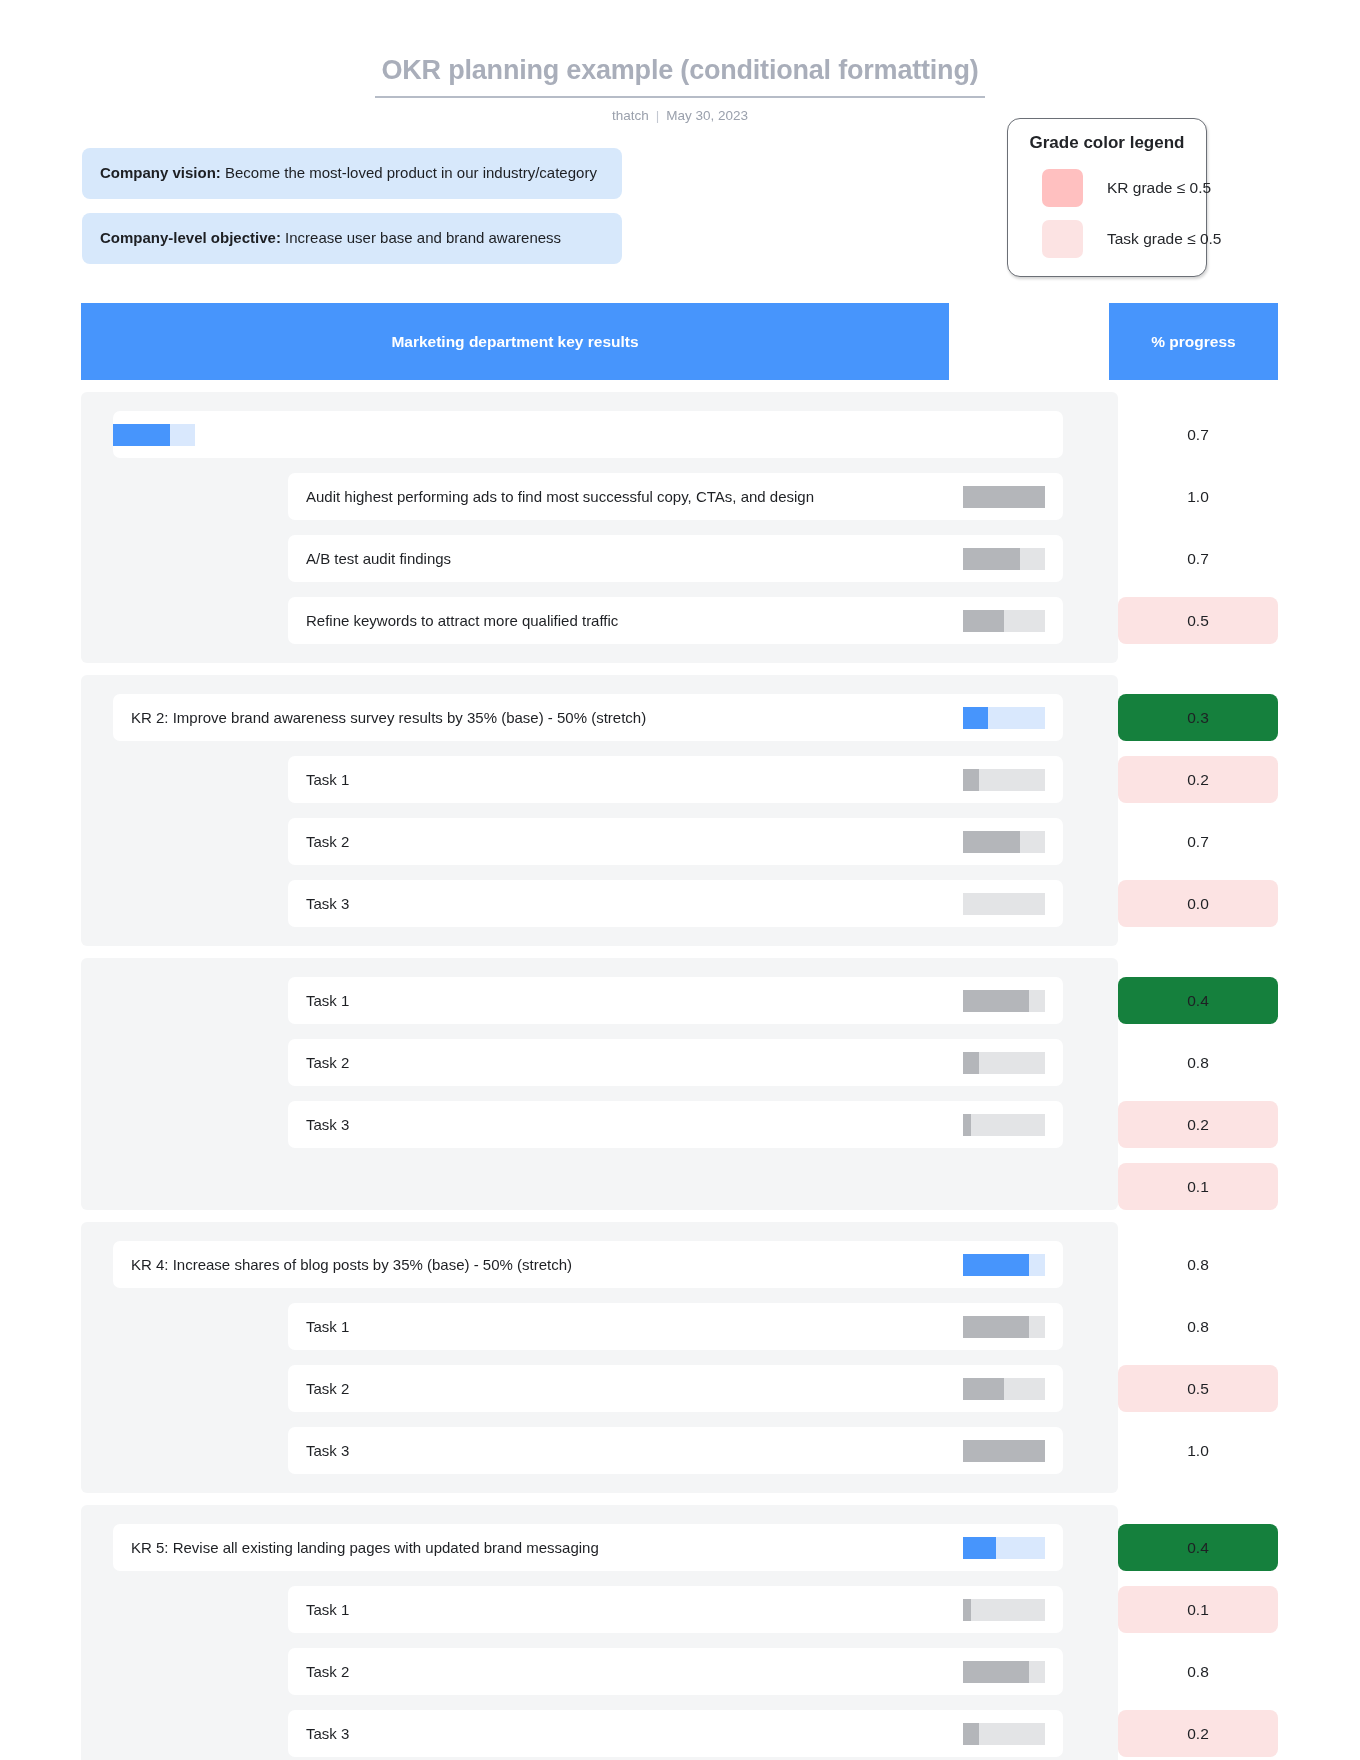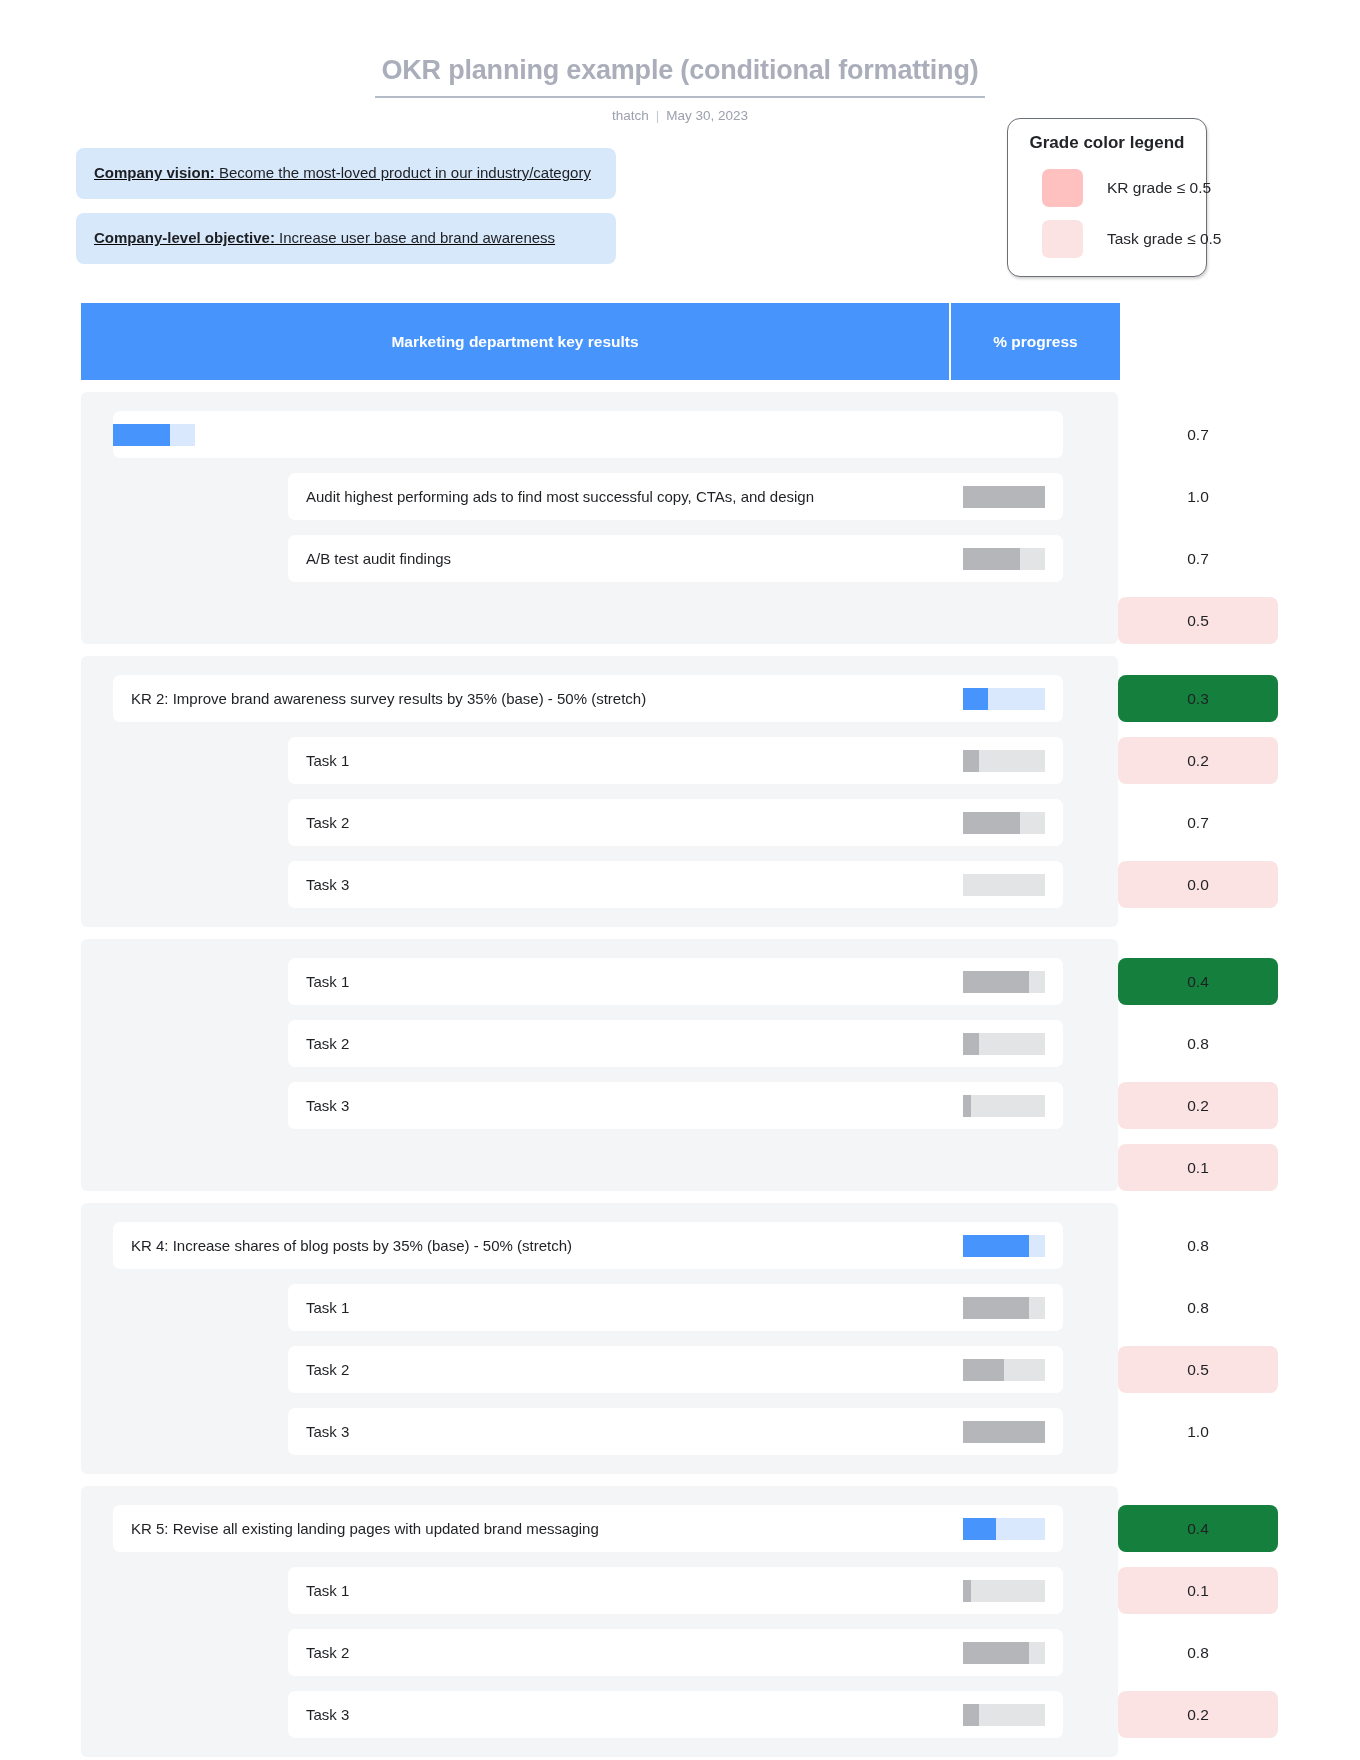--- a/index.html
+++ b/index.html
@@ -79,23 +79,22 @@
     margin-left: 24px;
     font-size: 15.5px;
     color: #26282c;
     white-space: nowrap;
   }
 
   
   .callouts {
     position: absolute;
     top: 148px;
-    left: 76px;
+    left: 82px;
     width: 540px;
-    text-decoration: underline;
   }
   .callout {
     background: #d7e8fb;
     border-radius: 8px;
     padding: 14px 18px 15px 18px;
     font-size: 15px;
     line-height: 1.46;
     color: #1d1f23;
     margin-bottom: 14px;
   }
@@ -104,20 +103,21 @@
   
   .table-wrap {
     position: absolute;
     top: 303px;
     left: 81px;
     width: 1197px;
   }
   .thead {
     display: flex;
     height: 77px;
+    justify-content: space-between;
   }
   .th {
     background: #4795fc;
     color: #ffffff;
     font-size: 15.5px;
     font-weight: bold;
     display: flex;
     align-items: center;
     justify-content: center;
     text-align: center;
@@ -255,20 +255,26 @@
               <div class="bar-track">
                 <div class="bar-fill" style="width: 100%;"></div>
               </div>
             </div>
             <div class="row row-task">
               <div class="row-label">A/B test audit findings</div>
               <div class="bar-track">
                 <div class="bar-fill" style="width: 70%;"></div>
               </div>
             </div>
+            <div class="row row-task">
+              <div class="row-label">Refine keywords to attract more qualified traffic</div>
+              <div class="bar-track">
+                <div class="bar-fill" style="width: 50%;"></div>
+              </div>
+            </div>
           </div>
           <div class="grade-col">
             <div class="grade-cell">0.7</div>
             <div class="grade-cell">1.0</div>
             <div class="grade-cell">0.7</div>
             <div class="grade-cell task-flag">0.5</div>
           </div>
         </div>
         <div class="kr-group">
           <div class="kr-rows">

